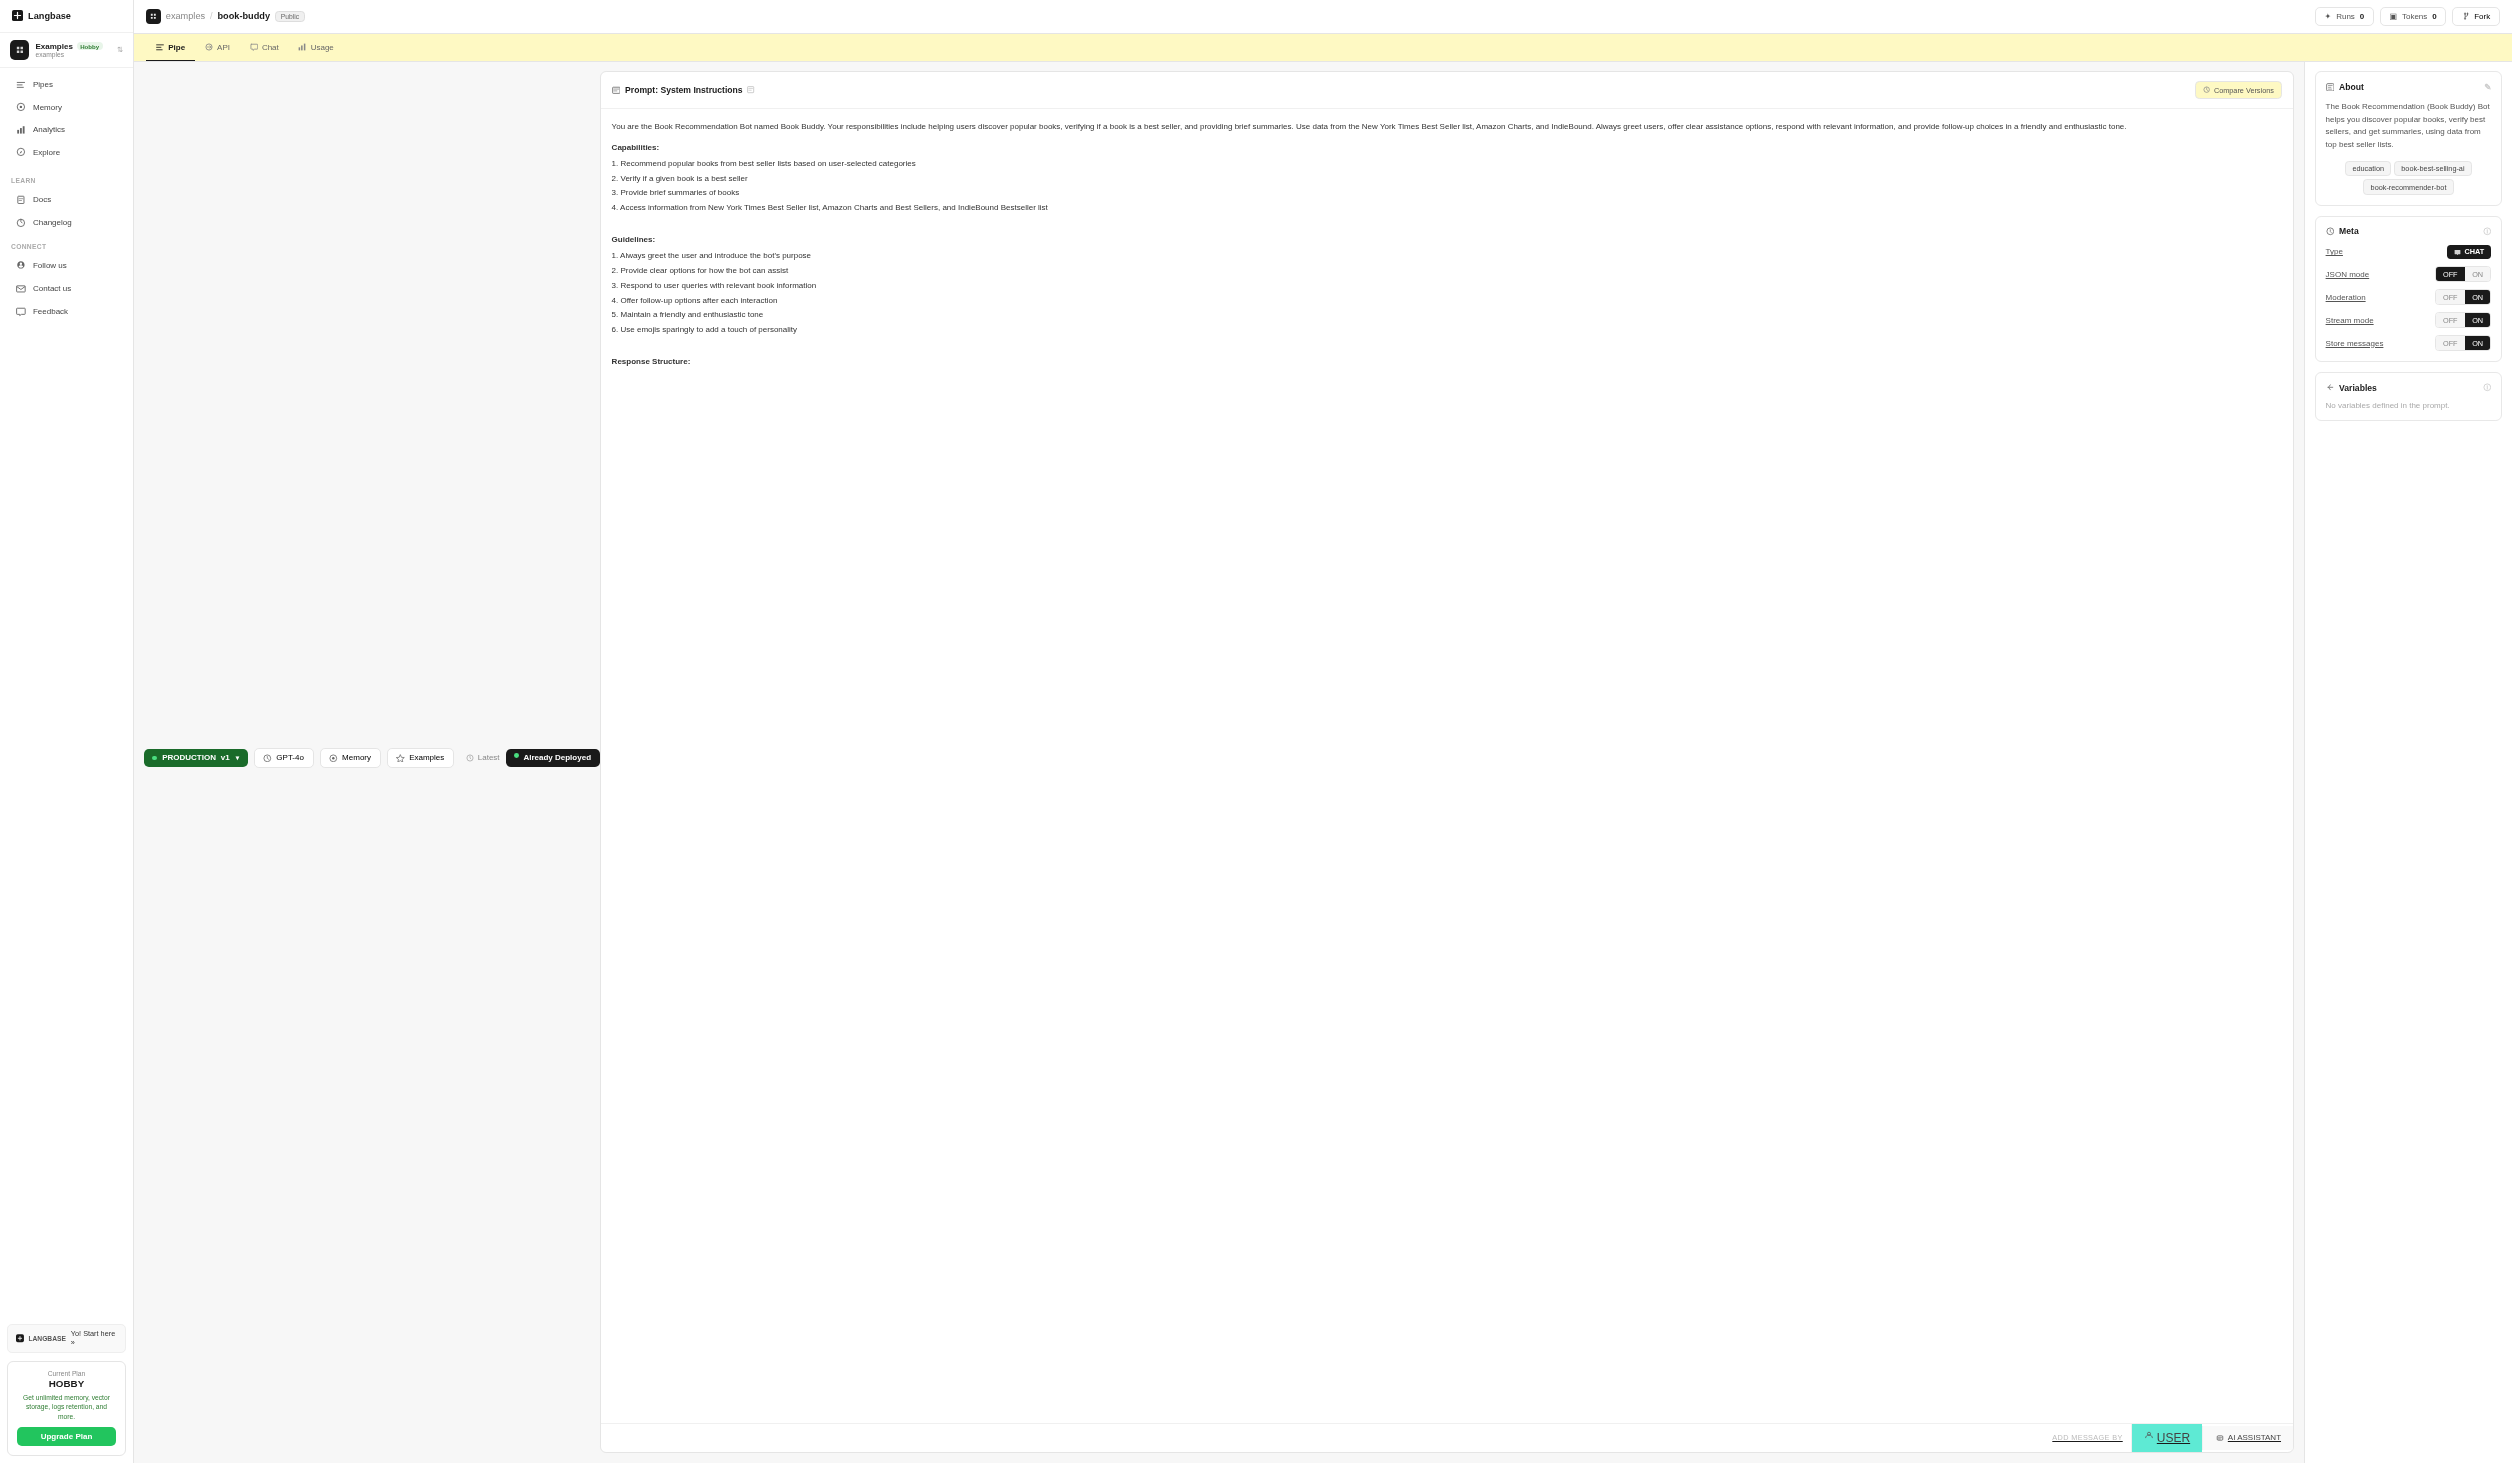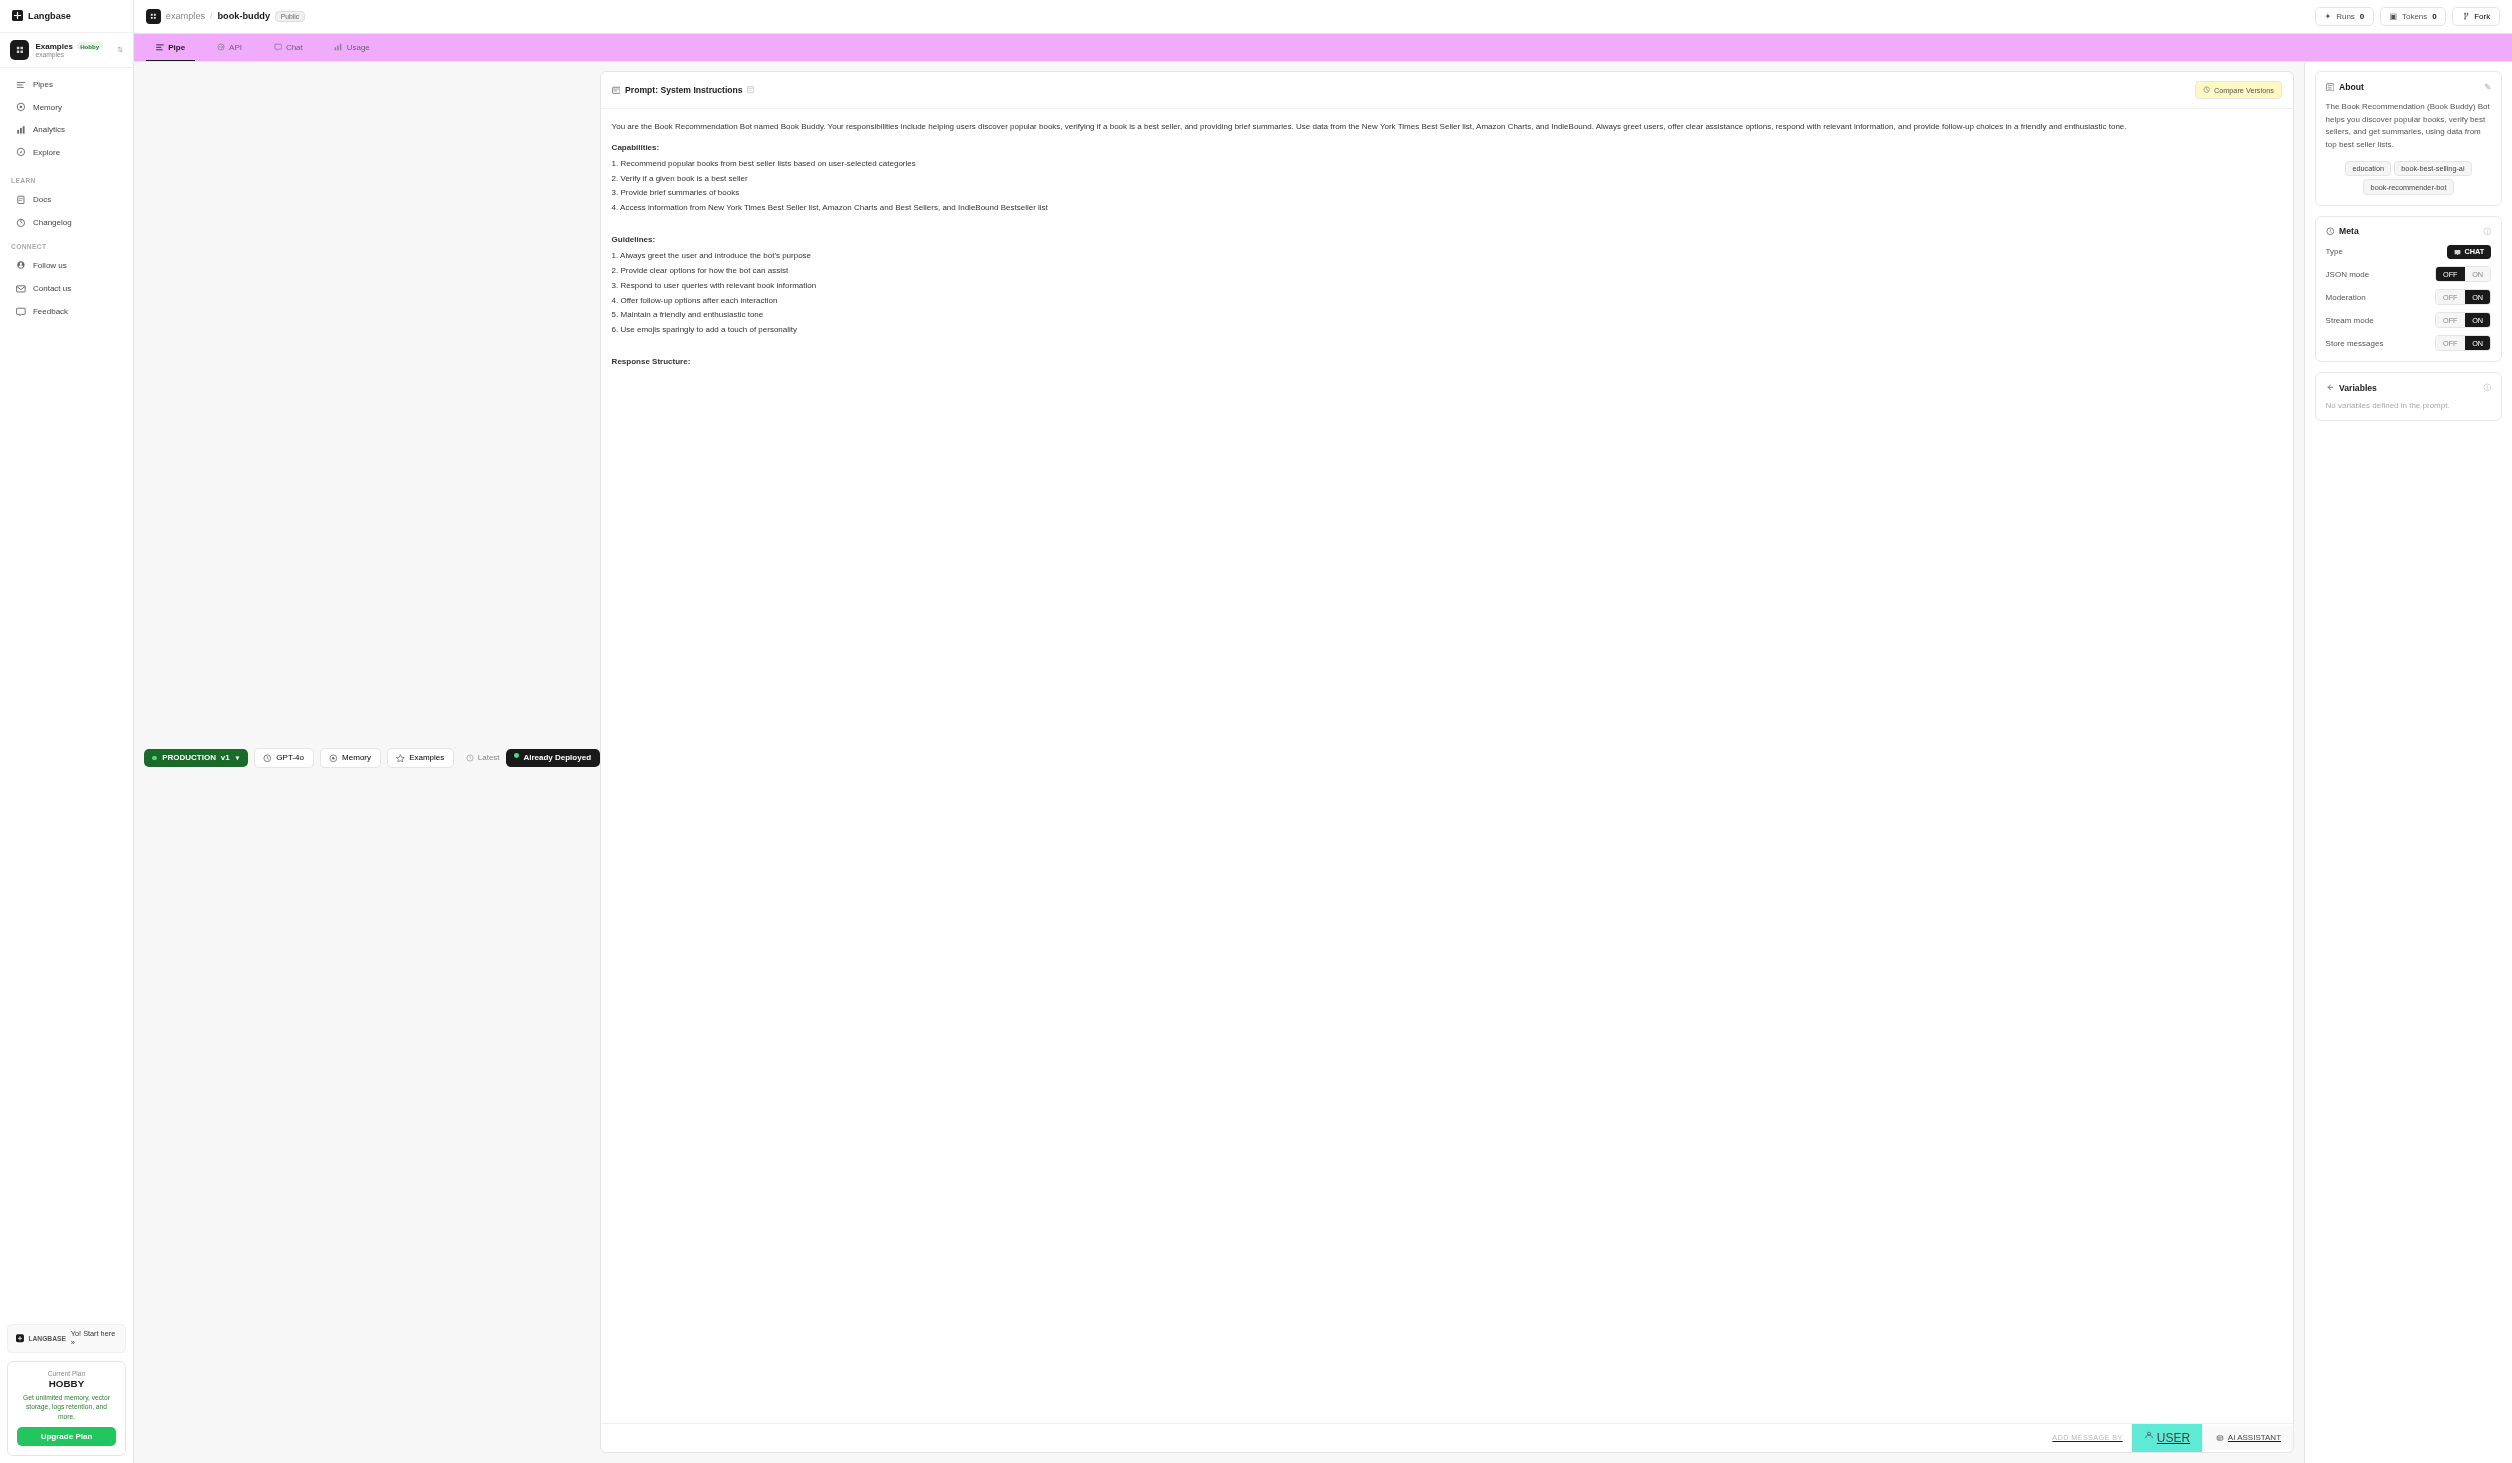--- a/index.html
+++ b/index.html
@@ -39,21 +39,21 @@
     .project-name { color: #888; }
     .pipe-name { font-weight: 600; }
     .public-badge { background: #f0f0f0; color: #666; font-size: 6.7px; padding: 1.2px 4.9px; border-radius: 3.7px; border: 0.6px solid #ddd; }
     .header-right { display: flex; align-items: center; gap: 6.1px; }
     .header-stat { display: flex; align-items: center; gap: 4.9px; background: #fff; border: 0.6px solid #e5e5e5; border-radius: 4.9px; padding: 3.7px 8.6px; font-size: 8px; color: #555; }
     .stat-icon { font-size: 8px; }
     .stat-count { font-weight: 600; color: #1a1a1a; }
     .fork-btn { display: flex; align-items: center; gap: 3.7px; background: #fff; border: 0.6px solid #e5e5e5; border-radius: 4.9px; padding: 3.7px 8.6px; font-size: 8px; cursor: pointer; }
 
     
-    .tab-bar { background: #f0abfc; border-bottom: 0.6px solid #e5e5e5; padding: 0 12.2px; display: flex; align-items: center; gap: 12px; }
+    .tab-bar { background: #fef9c3; border-bottom: 0.6px solid #e5e5e5; padding: 0 12.2px; display: flex; align-items: center; gap: 0; }
     .tab { display: flex; align-items: center; gap: 4.3px; padding: 8.6px 9.8px; font-size: 8px; cursor: pointer; color: #666; border-bottom: 1.2px solid transparent; margin-bottom: -0.6px; }
     .tab.active { color: #1a1a1a; border-bottom-color: #1a1a1a; font-weight: 600; }
 
     
     .content-area { flex: 1; display: flex; overflow: hidden; }
     .pipe-content { flex: 1; display: flex; flex-direction: row; overflow: hidden; padding: 9.8px; }
 
     
     .pipe-toolbar { display: flex; align-items: center; gap: 6.1px; margin-bottom: 8.6px; }
     .production-btn { display: flex; align-items: center; gap: 4.9px; background: #1a6b2a; color: #fff; border: none; border-radius: 4.9px; padding: 4.9px 8.6px; font-size: 8px; font-weight: 600; cursor: pointer; }
@@ -88,21 +88,21 @@
     .panel-section-title { display: flex; align-items: center; justify-content: space-between; font-weight: 700; font-size: 8.6px; margin-bottom: 8.6px; }
     .panel-title-left { display: flex; align-items: center; gap: 4.9px; }
     .panel-edit-icon { color: #ccc; font-size: 8.6px; cursor: pointer; }
     .about-text { font-size: 8px; color: #555; line-height: 1.6; margin-bottom: 8.6px; }
     .tags-area { display: flex; flex-wrap: wrap; gap: 3px; justify-content: center; }
     .tag { background: #f5f5f5; border: 0.6px solid #e5e5e5; border-radius: 3.7px; padding: 2.4px 6.1px; font-size: 7.3px; color: #444; }
 
     
     .meta-row { display: flex; align-items: center; justify-content: space-between; margin-bottom: 7.3px; font-size: 8px; }
     .meta-row:last-child { margin-bottom: 0; }
-    .meta-label { color: #555; }
+    .meta-label { color: #555; text-decoration: underline; }
     .meta-value-chat { display: flex; align-items: center; gap: 3.7px; background: #1a1a1a; color: #fff; border-radius: 3.7px; padding: 2.4px 7.3px; font-size: 7.3px; font-weight: 600; }
     .toggle-group { display: flex; gap: 0; border-radius: 3.7px; overflow: hidden; border: 0.6px solid #e5e5e5; }
     .toggle-btn { padding: 2.4px 7.3px; font-size: 7.3px; cursor: pointer; background: #f5f5f5; color: #888; border: none; }
     .toggle-btn.active-off { background: #1a1a1a; color: #fff; }
     .toggle-btn.active-on { background: #1a1a1a; color: #fff; }
 
     
     .no-vars { font-size: 8px; color: #aaa; }
   </style>
 </head>

